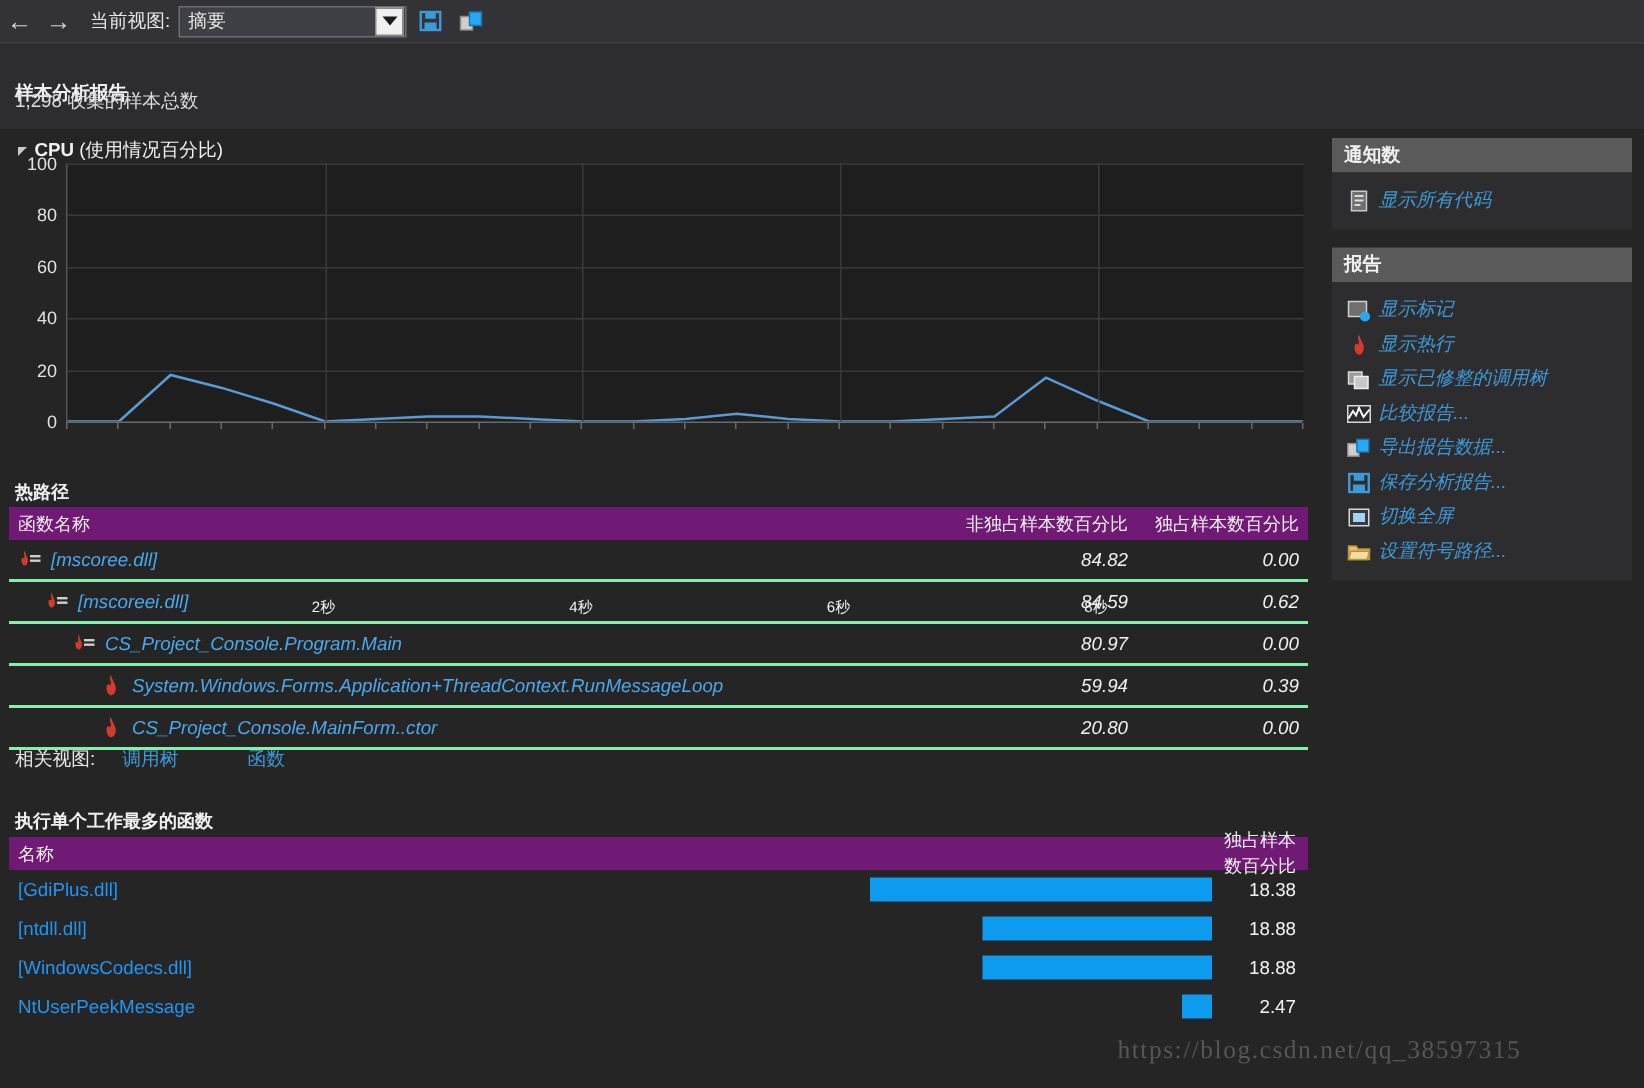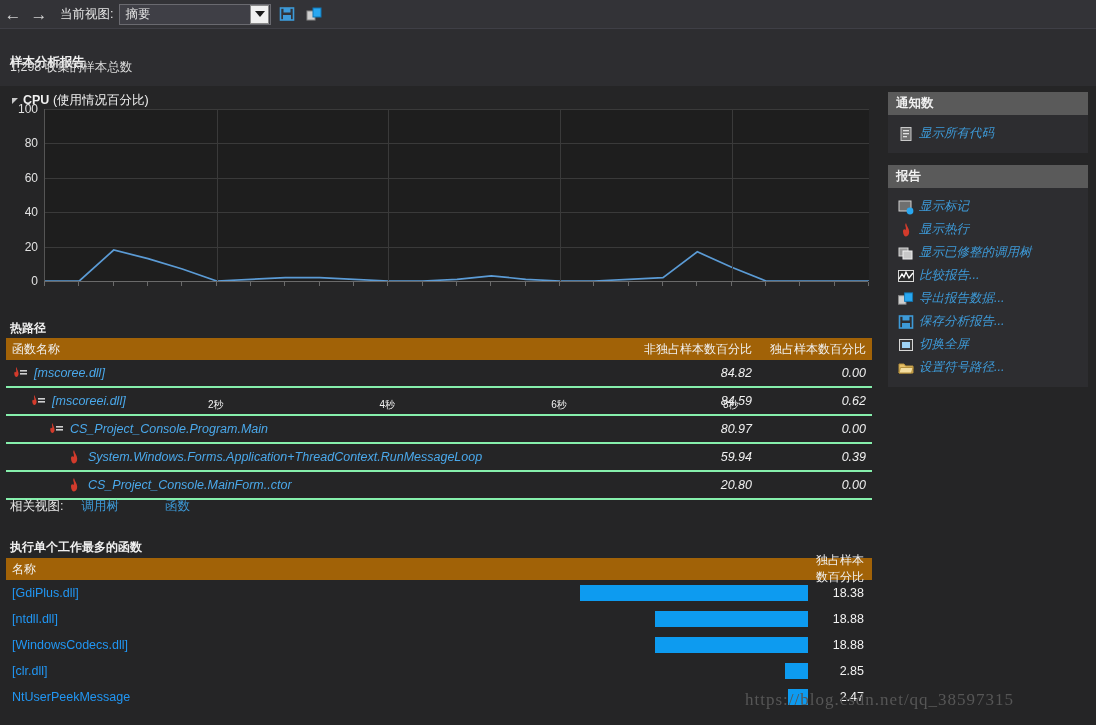--- a/index.html
+++ b/index.html
@@ -54,21 +54,21 @@
   .ytick { position: absolute; right: 4px; color: #e2e2e2; font-size: 12px; transform: translateY(-50%); }
   .plot { position: absolute; left: 44px; top: 0; width: 824px; height: 172px; background: #1e1e1e; border-left: 1px solid #555; }
   .gridline { position: absolute; left: 0; width: 100%; height: 1px; background: #3a3a3a; }
   .vgrid { position: absolute; top: 0; width: 1px; height: 100%; background: #3a3a3a; }
   .axis-base { position: absolute; left: 44px; top: 172px; width: 824px; height: 1px; background: #6a6a6a; }
   .xtickmark { position: absolute; top: 173px; width: 1px; height: 4px; background: #6a6a6a; }
   .xlabel { position: absolute; top: 289px; color: #f2f2f2; font-size: 10px; transform: translateX(-50%); }
 
   
   .tbl-head {
-    background: #a16207; height: 22px; display: flex; align-items: center;
+    background: #701a75; height: 22px; display: flex; align-items: center;
     color: #f0f0f0; font-size: 12px;
   }
   .row { height: 26px; display: flex; align-items: center; font-size: 12.5px; }
   .link { color: #4aa8ea; }
   .link2 { color: #2196f3; }
   .num { color: #f0f0f0; font-size: 12.5px; text-align: right; }
 
   .hotpath-title { position: absolute; left: 10px; top: 232px; }
   .hotpath { position: absolute; left: 6px; top: 250px; width: 866px; }
   .hp-name { flex: 1; display: flex; align-items: center; overflow: hidden; }
@@ -300,27 +300,20 @@
             <div class="f-val">18.88</div>
           </div>
           <div class="row" style="height: 26px; justify-content: space-between;">
             <div class="f-name"><span class="link2">[WindowsCodecs.dll]</span></div>
             <div class="f-bar-cell">
               <div class="f-bar" style="width:152.6px;background:#0d9bf0;"></div>
             </div>
             <div class="f-val">18.88</div>
           </div>
           <div class="row" style="height: 26px;">
-            <div class="f-name"><span class="link2">[clr.dll]</span></div>
-            <div class="f-bar-cell">
-              <div class="f-bar" style="width:23.0px;background:#0d9bf0;"></div>
-            </div>
-            <div class="f-val">2.85</div>
-          </div>
-          <div class="row" style="height: 26px;">
             <div class="f-name"><span class="link2">NtUserPeekMessage</span></div>
             <div class="f-bar-cell">
               <div class="f-bar" style="width:20.0px;background:#0d9bf0;"></div>
             </div>
             <div class="f-val">2.47</div>
           </div>
         </div>
     </div>
   </div>
 

